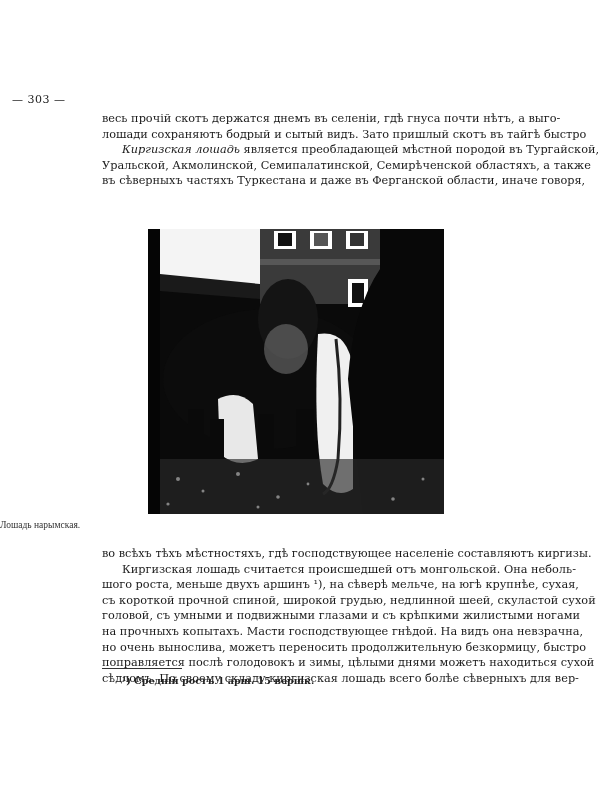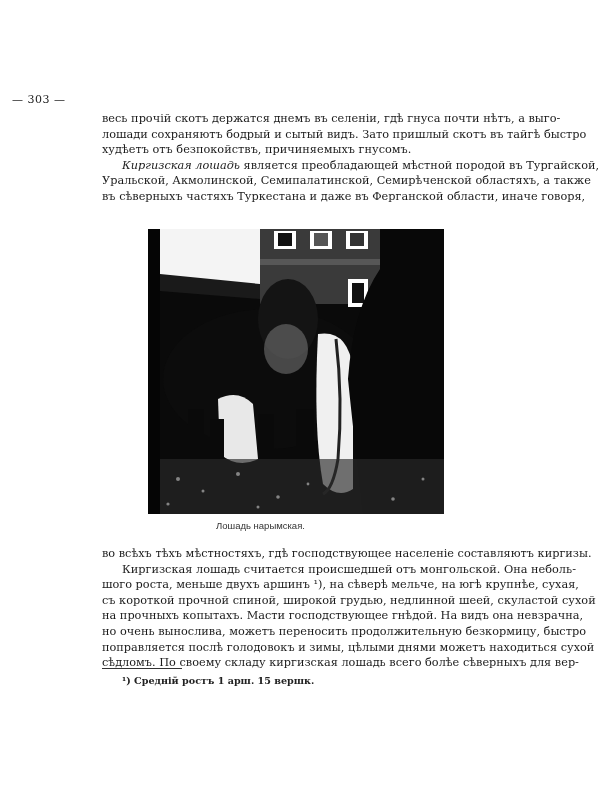--- a/index.html
+++ b/index.html
@@ -9,34 +9,33 @@
                    font-size: 11px; letter-spacing: 0.5px; color: #222; }
     .text-block { position: absolute; left: 102px; width: 400px; font-size: 11.3px; line-height: 15.6px; color: #1b1b1b; }
     .line { display: block; white-space: nowrap; text-align: justify; text-align-last: justify; height: 15.6px; }
     .line.last { text-align-last: left; }
     .indent { padding-left: 20px; }
     .italic { font-style: italic; }
     #block1 { top: 111px; }
     #block2 { top: 546px; }
     .figure { position: absolute; left: 148px; top: 229px; width: 305px; height: 285px; background: #000; overflow: hidden; }
     .figure svg { display: block; width: 305px; height: 285px; }
-    .caption { position: absolute; top: 520px; left: 0; width: 521px; text-align: center;
-               font-family: Liberation Sans, sans-serif; font-size: 9.5px; color: #333; }
+    .caption { position: absolute; top: 520px; left: 0; width: 521px; text-align: left;
+               font-family: Liberation Serif, serif; font-size: 9.5px; color: #333; }
     .footnote-rule { position: absolute; left: 102px; top: 668px; width: 80px; height: 0; border-top: 1px solid #333; }
     .footnote { position: absolute; left: 122px; top: 675px; font-size: 9.6px; color: #222; font-weight: bold; }
   </style>
 </head>
 <body>
 
 <div class="page-number">— 303 —</div>
 
 <div class="text-block" id="block1">
   <span class="line">весь прочій скотъ держатся днемъ въ селеніи, гдѣ гнуса почти нѣтъ, а выго-</span>
   <span class="line">лошади сохраняютъ бодрый и сытый видъ. Зато пришлый скотъ въ тайгѣ быстро</span>
-  <span class="line last">худѣетъ отъ безпокойствъ, причиняемыхъ гнусомъ.</span>
   <span class="line indent"><span class="italic">Киргизская лошадь</span><span> является преобладающей мѣстной породой въ Тургайской,</span></span>
   <span class="line">Уральской, Акмолинской, Семипалатинской, Семирѣченской областяхъ, а также</span>
   <span class="line">въ сѣверныхъ частяхъ Туркестана и даже въ Ферганской области, иначе говоря,</span>
 </div>
 
 <div class="figure">
   <svg viewBox="0 0 305 285" xmlns="http://www.w3.org/2000/svg">
     <rect x="0" y="0" width="305" height="285" fill="#0a0a0a"></rect>
 
     <rect x="12" y="0" width="100" height="60" fill="#f4f4f4"></rect>
@@ -87,20 +86,21 @@
   </svg>
 </div>
 
 <div class="caption">Лошадь нарымская.</div>
 
 <div class="text-block" id="block2">
   <span class="line last">во всѣхъ тѣхъ мѣстностяхъ, гдѣ господствующее населеніе составляютъ киргизы.</span>
   <span class="line indent">Киргизская лошадь считается происшедшей отъ монгольской. Она неболь-</span>
   <span class="line">шого роста, меньше двухъ аршинъ ¹), на сѣверѣ мельче, на югѣ крупнѣе, сухая,</span>
   <span class="line">съ короткой прочной спиной, широкой грудью, недлинной шеей, скуластой сухой</span>
+  <span class="line">головой, съ умными и подвижными глазами и съ крѣпкими жилистыми ногами</span>
   <span class="line">на прочныхъ копытахъ. Масти господствующее гнѣдой. На видъ она невзрачна,</span>
   <span class="line">но очень вынослива, можетъ переносить продолжительную безкормицу, быстро</span>
   <span class="line">поправляется послѣ голодовокъ и зимы, цѣлыми днями можетъ находиться сухой</span>
   <span class="line">сѣдломъ. По своему складу киргизская лошадь всего болѣе сѣверныхъ для вер-</span>
 </div>
 
 <div class="footnote-rule"></div>
 <div class="footnote"><span>¹)</span><span> Средній ростъ 1 арш. 15 вершк.</span></div>
 
 </body></html>

